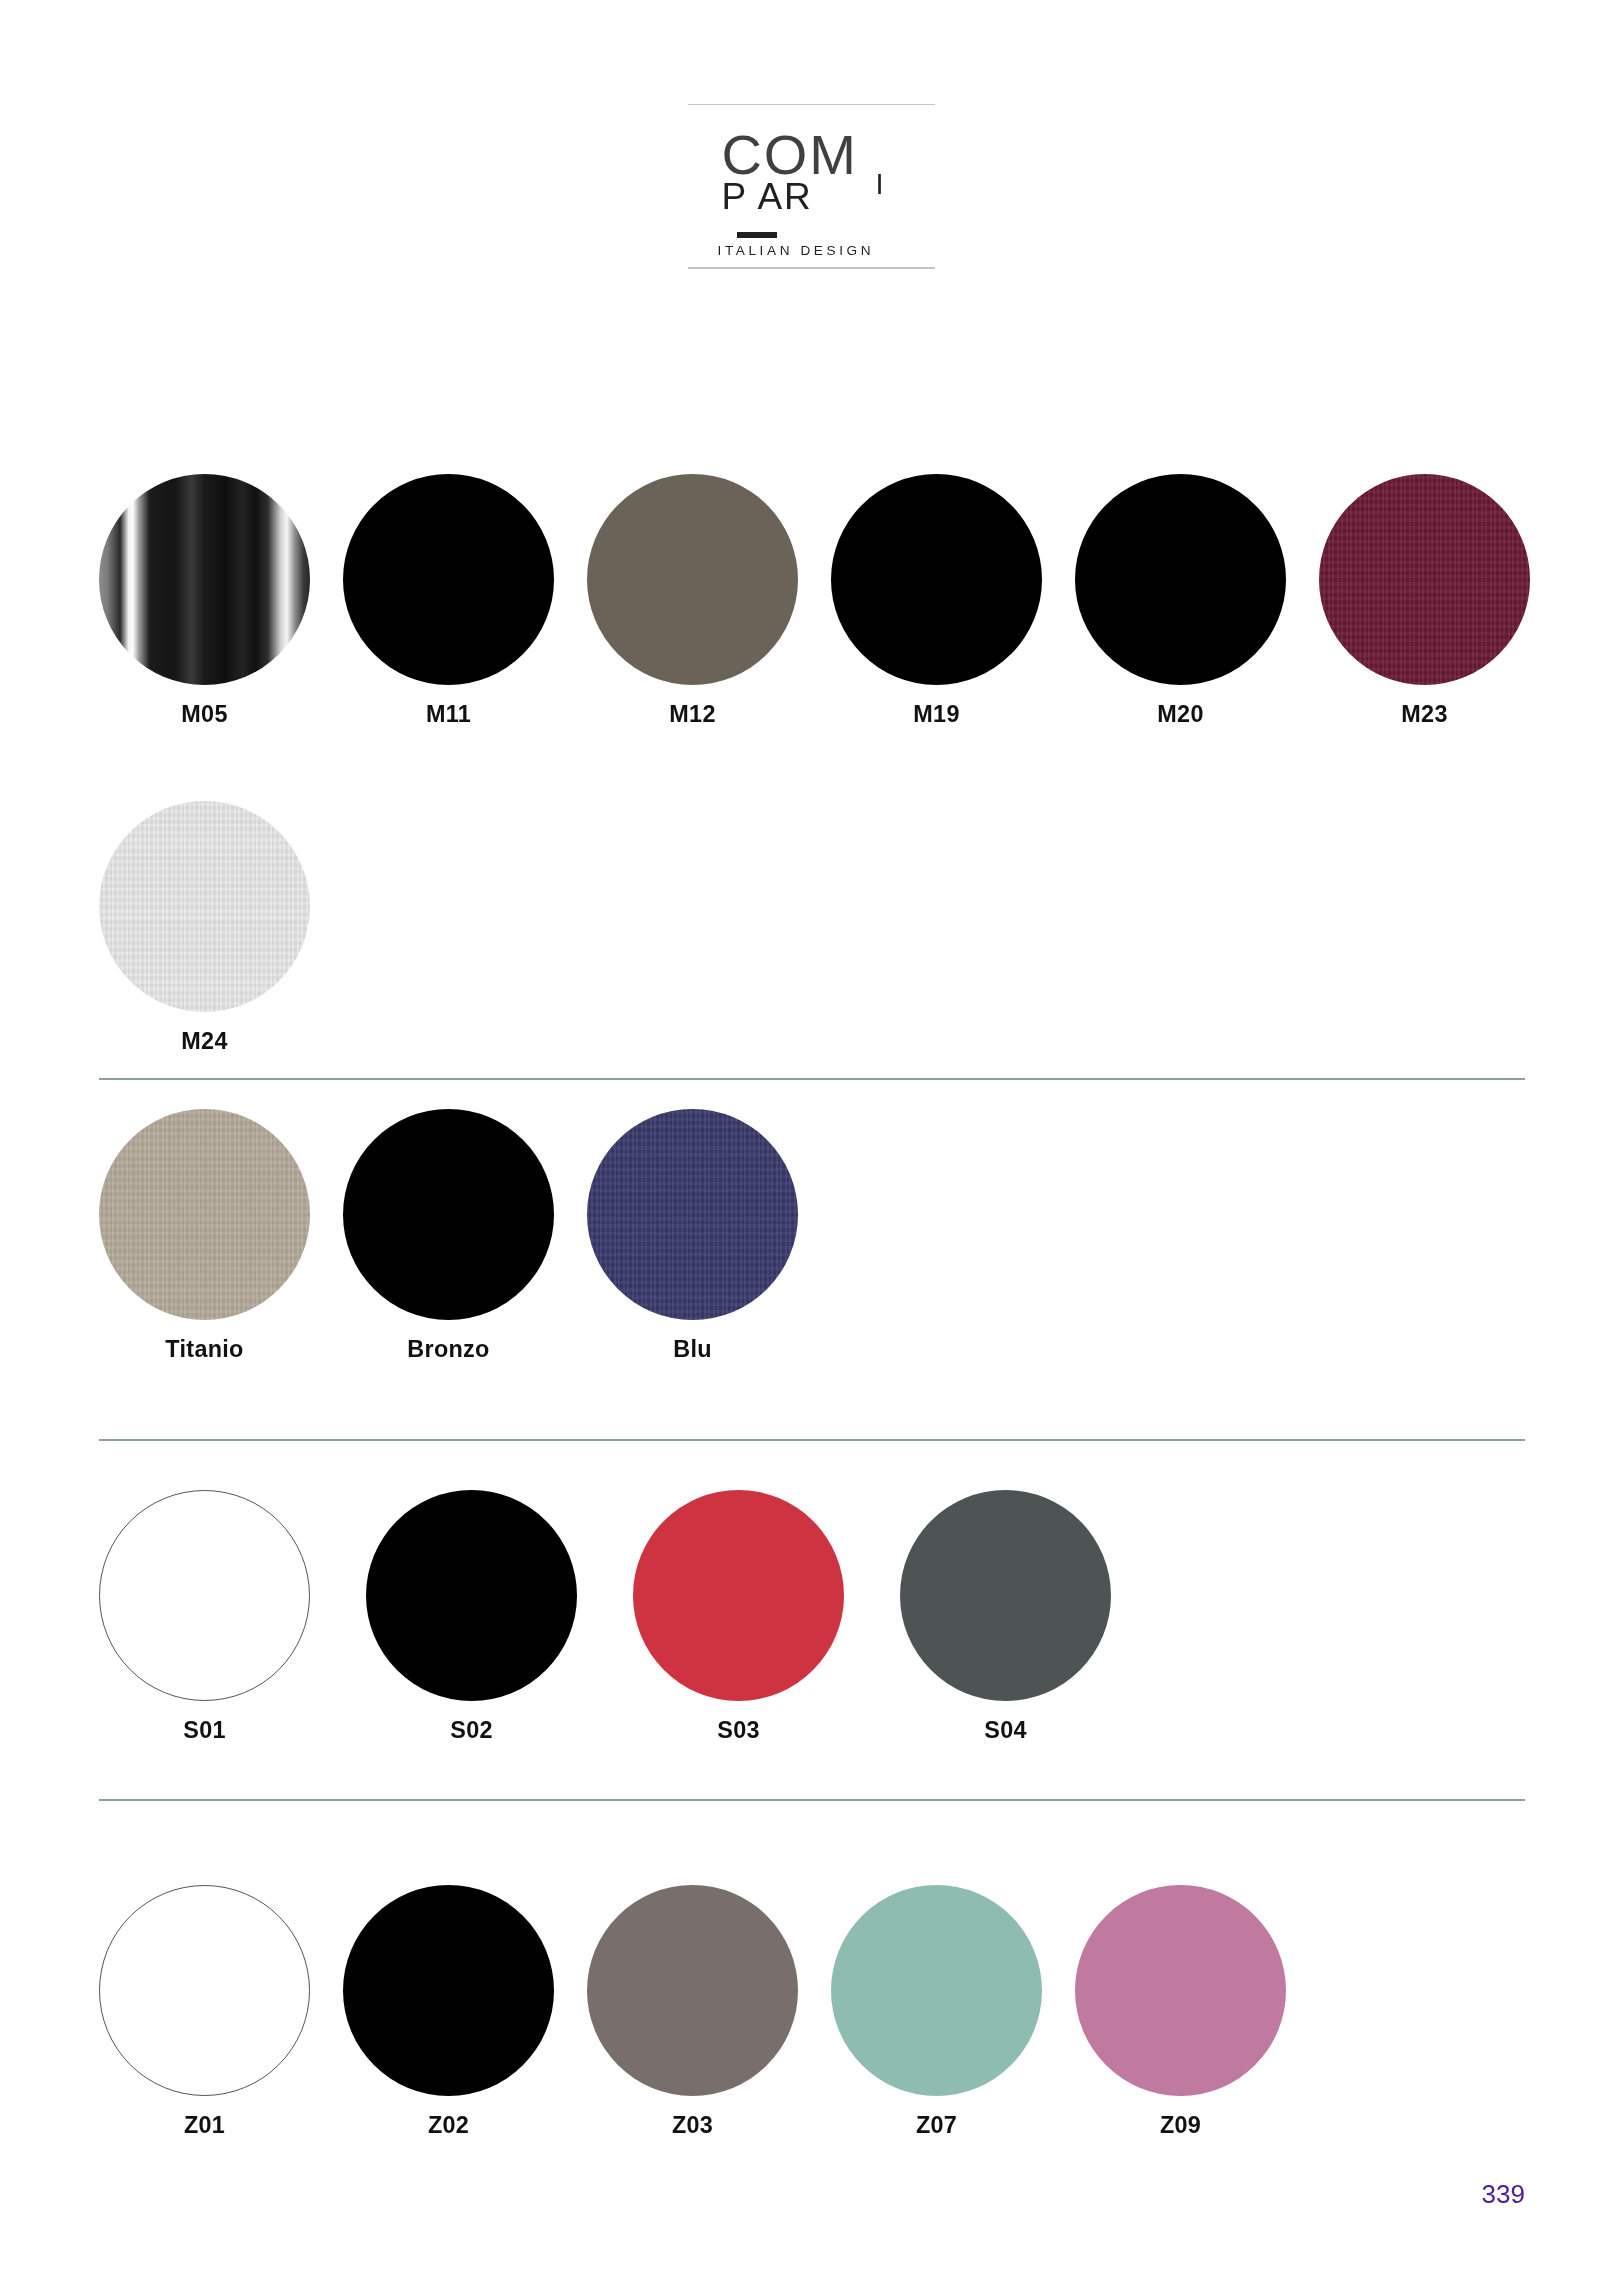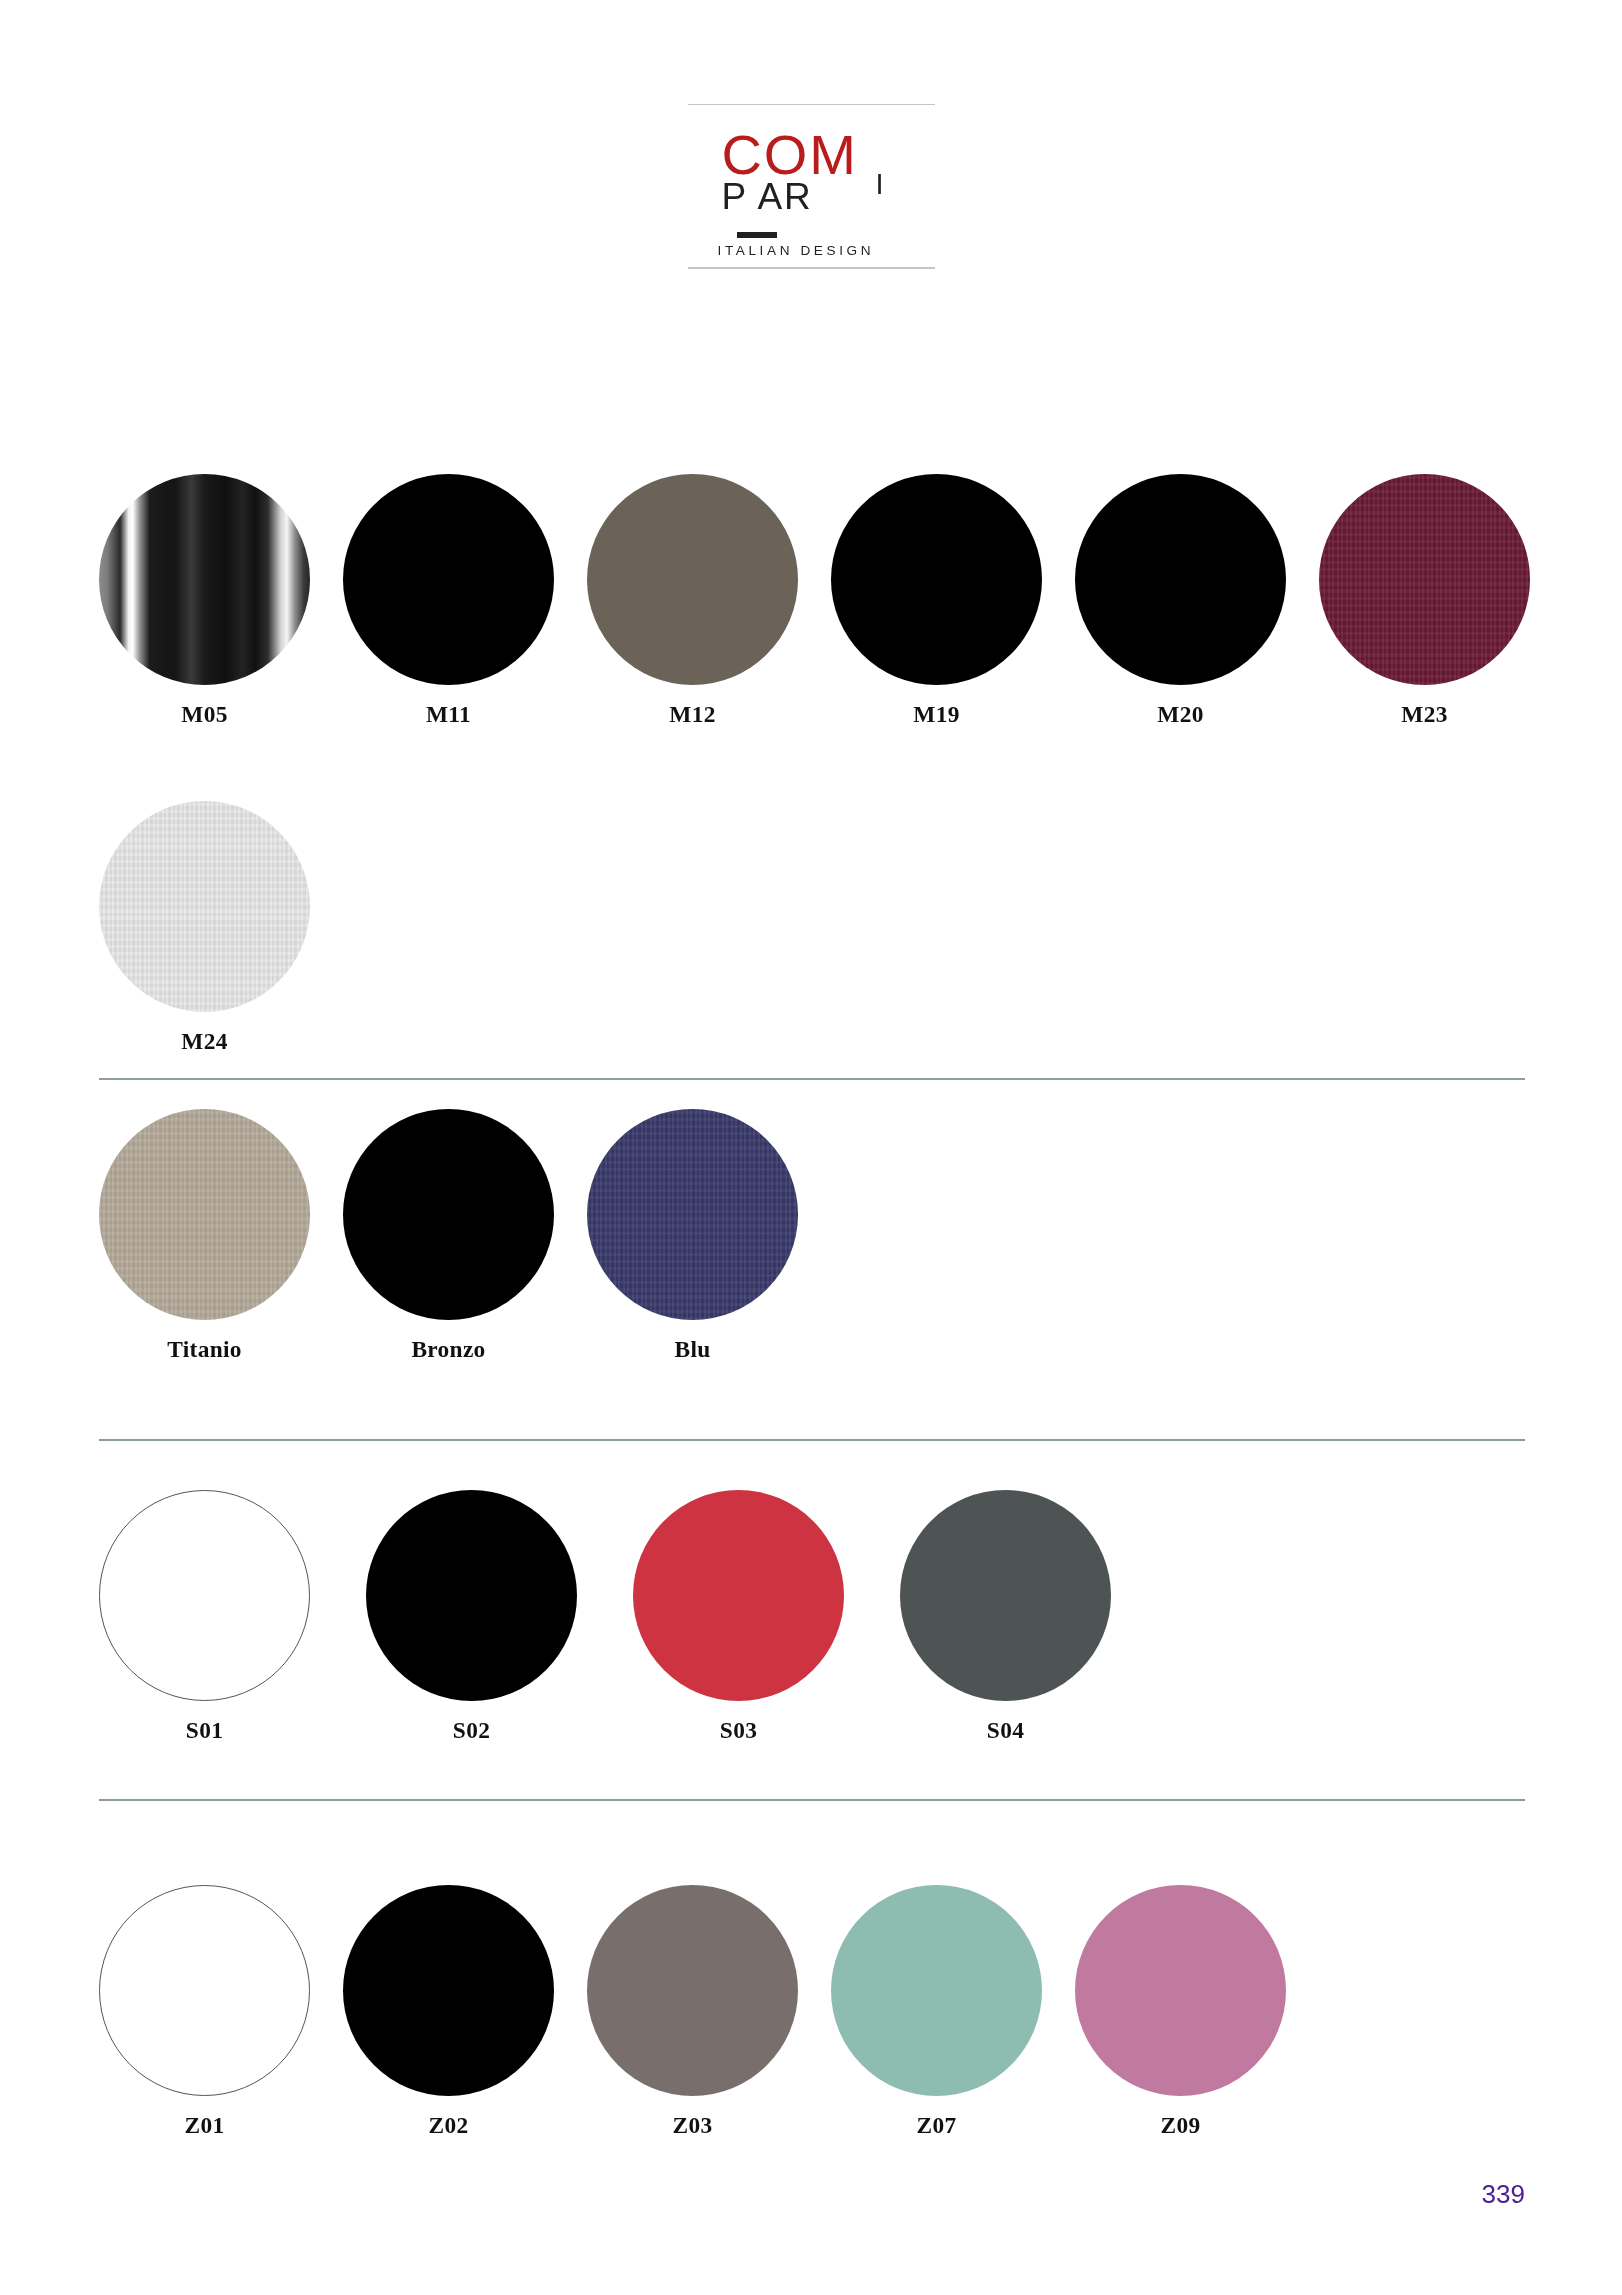--- a/index.html
+++ b/index.html
@@ -35,21 +35,21 @@
     width: 188px;
   }
   .logo-line1 {
     position: absolute;
     left: 3.9px;
     top: 22px;
     font-family: "Liberation Sans", sans-serif;
     font-size: 56px;
     font-weight: 300;
     letter-spacing: 1.9px;
-    color: #b91c1c;
+    color: #404040;
     line-height: 1;
   }
   .logo-line2 {
     position: absolute;
     left: 3.9px;
     top: 73px;
     font-family: "Liberation Sans", sans-serif;
     font-size: 37px;
     font-weight: 300;
     letter-spacing: 1.9px;
@@ -106,21 +106,21 @@
     text-align: center;
   }
   .swatch-disc {
     width: 211px;
     height: 211px;
     border-radius: 50%;
     box-sizing: border-box;
   }
   .swatch-label {
     margin-top: 16.2px;
-    font-family: Liberation Serif, serif;
+    font-family: Liberation Sans, sans-serif;
     font-weight: bold;
     font-size: 23.4px;
     color: #111111;
     letter-spacing: 0.3px;
   }
   .outlined { border: 1px solid #555555; background: #ffffff; }
 
   
   .tex-chrome {
     background:

